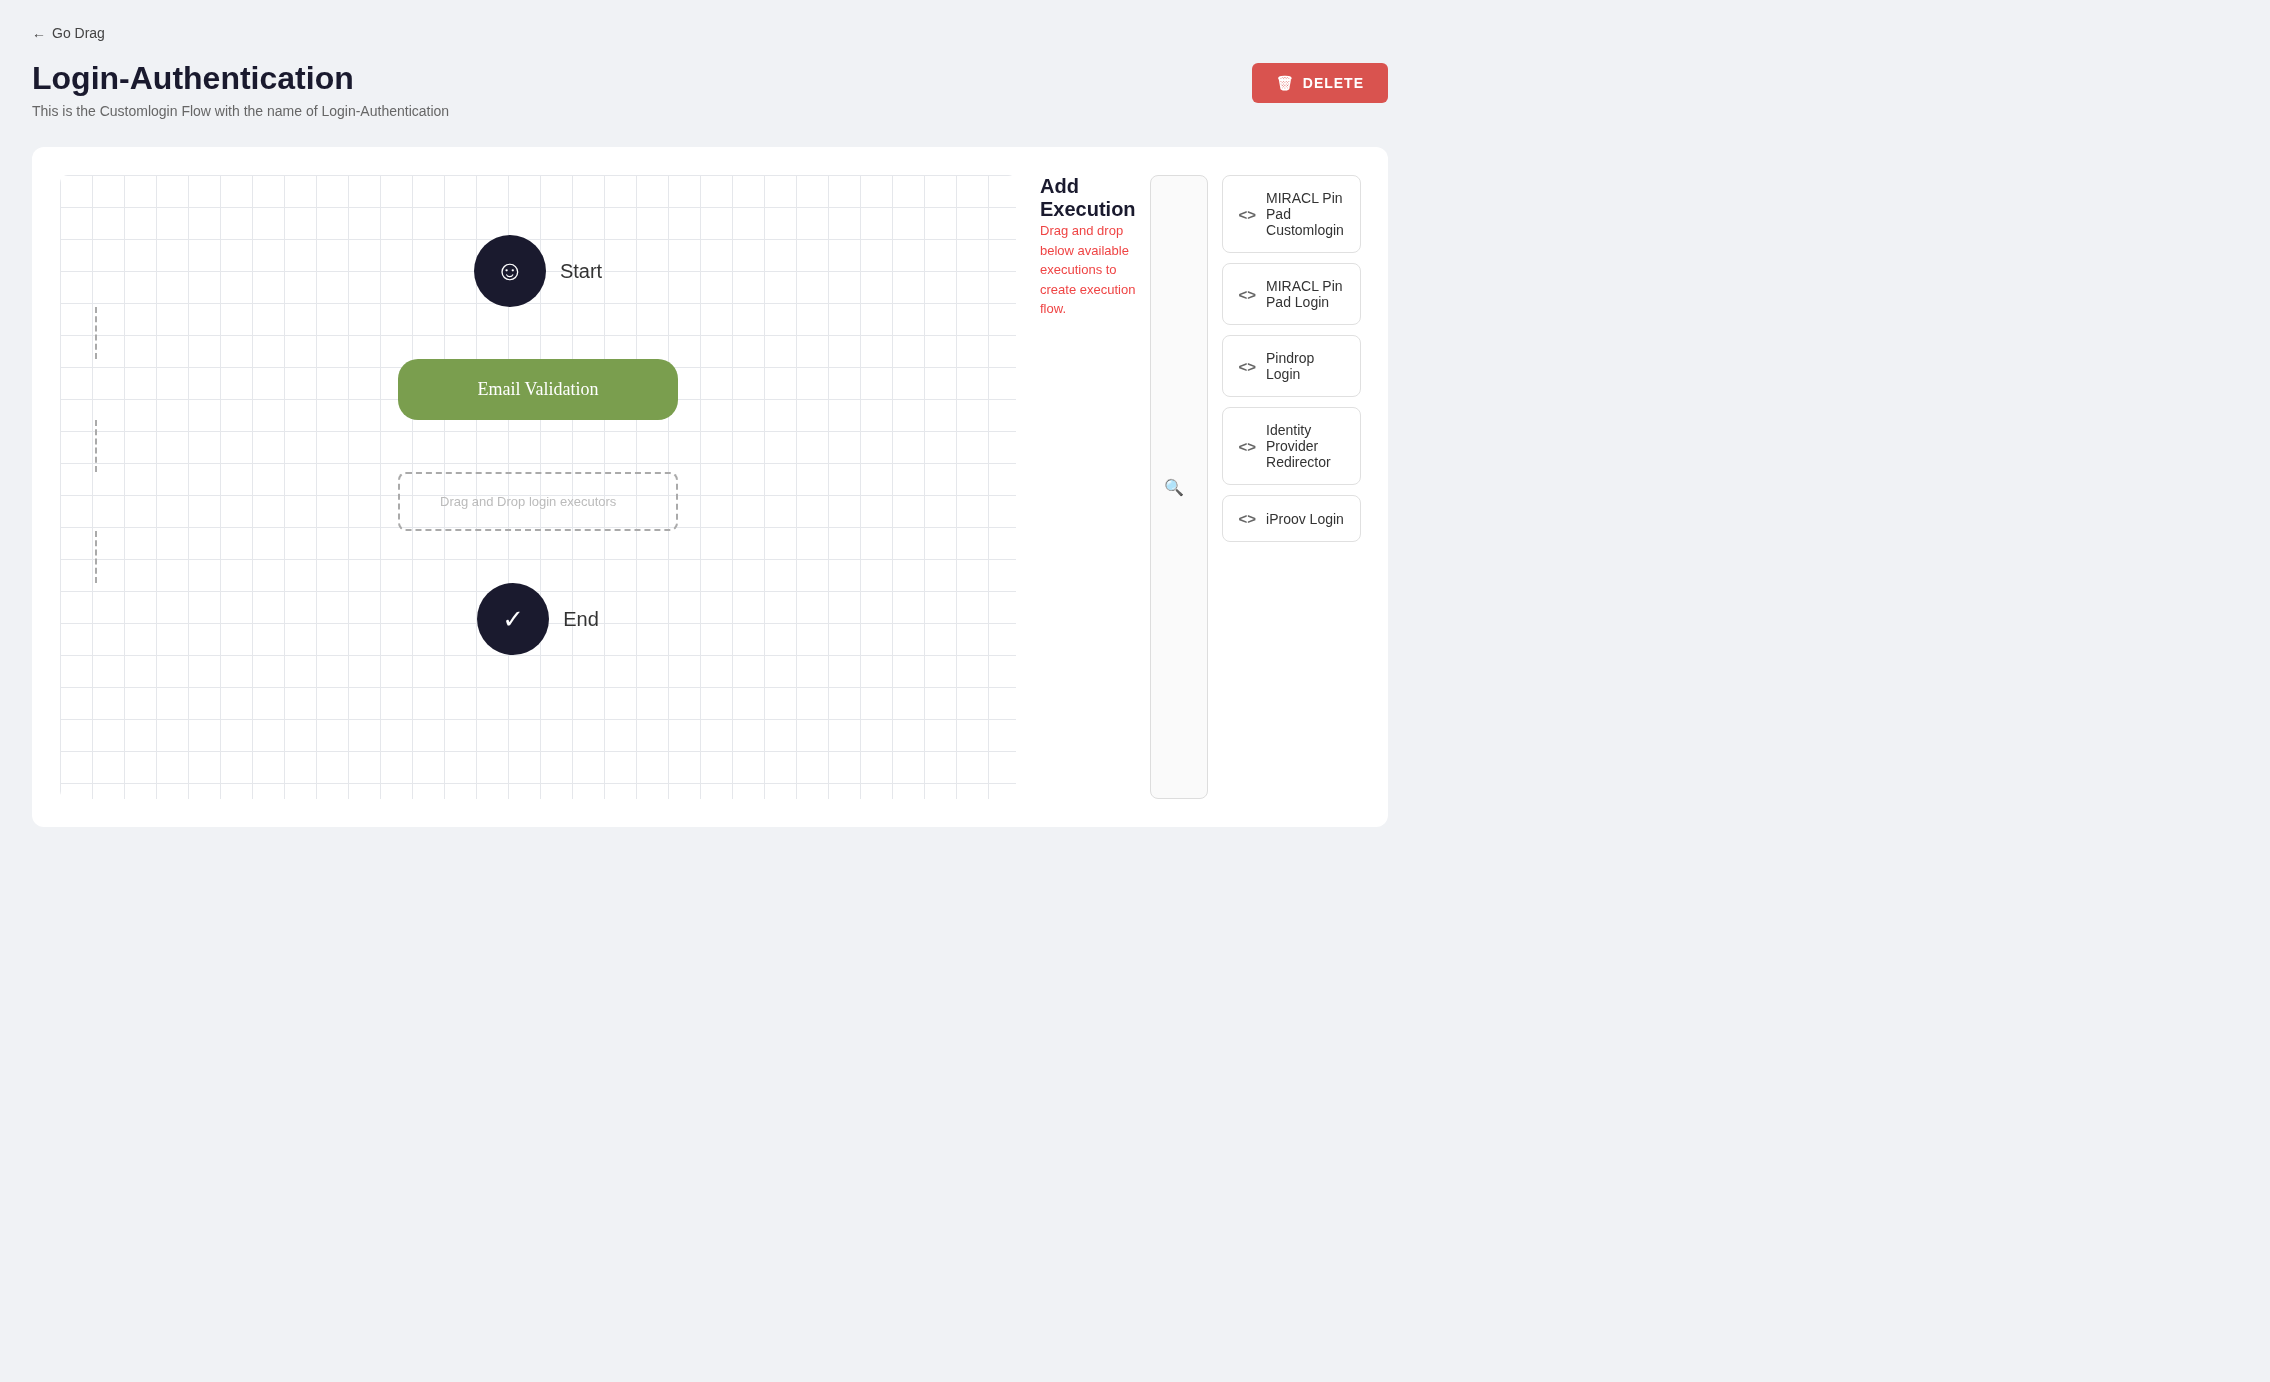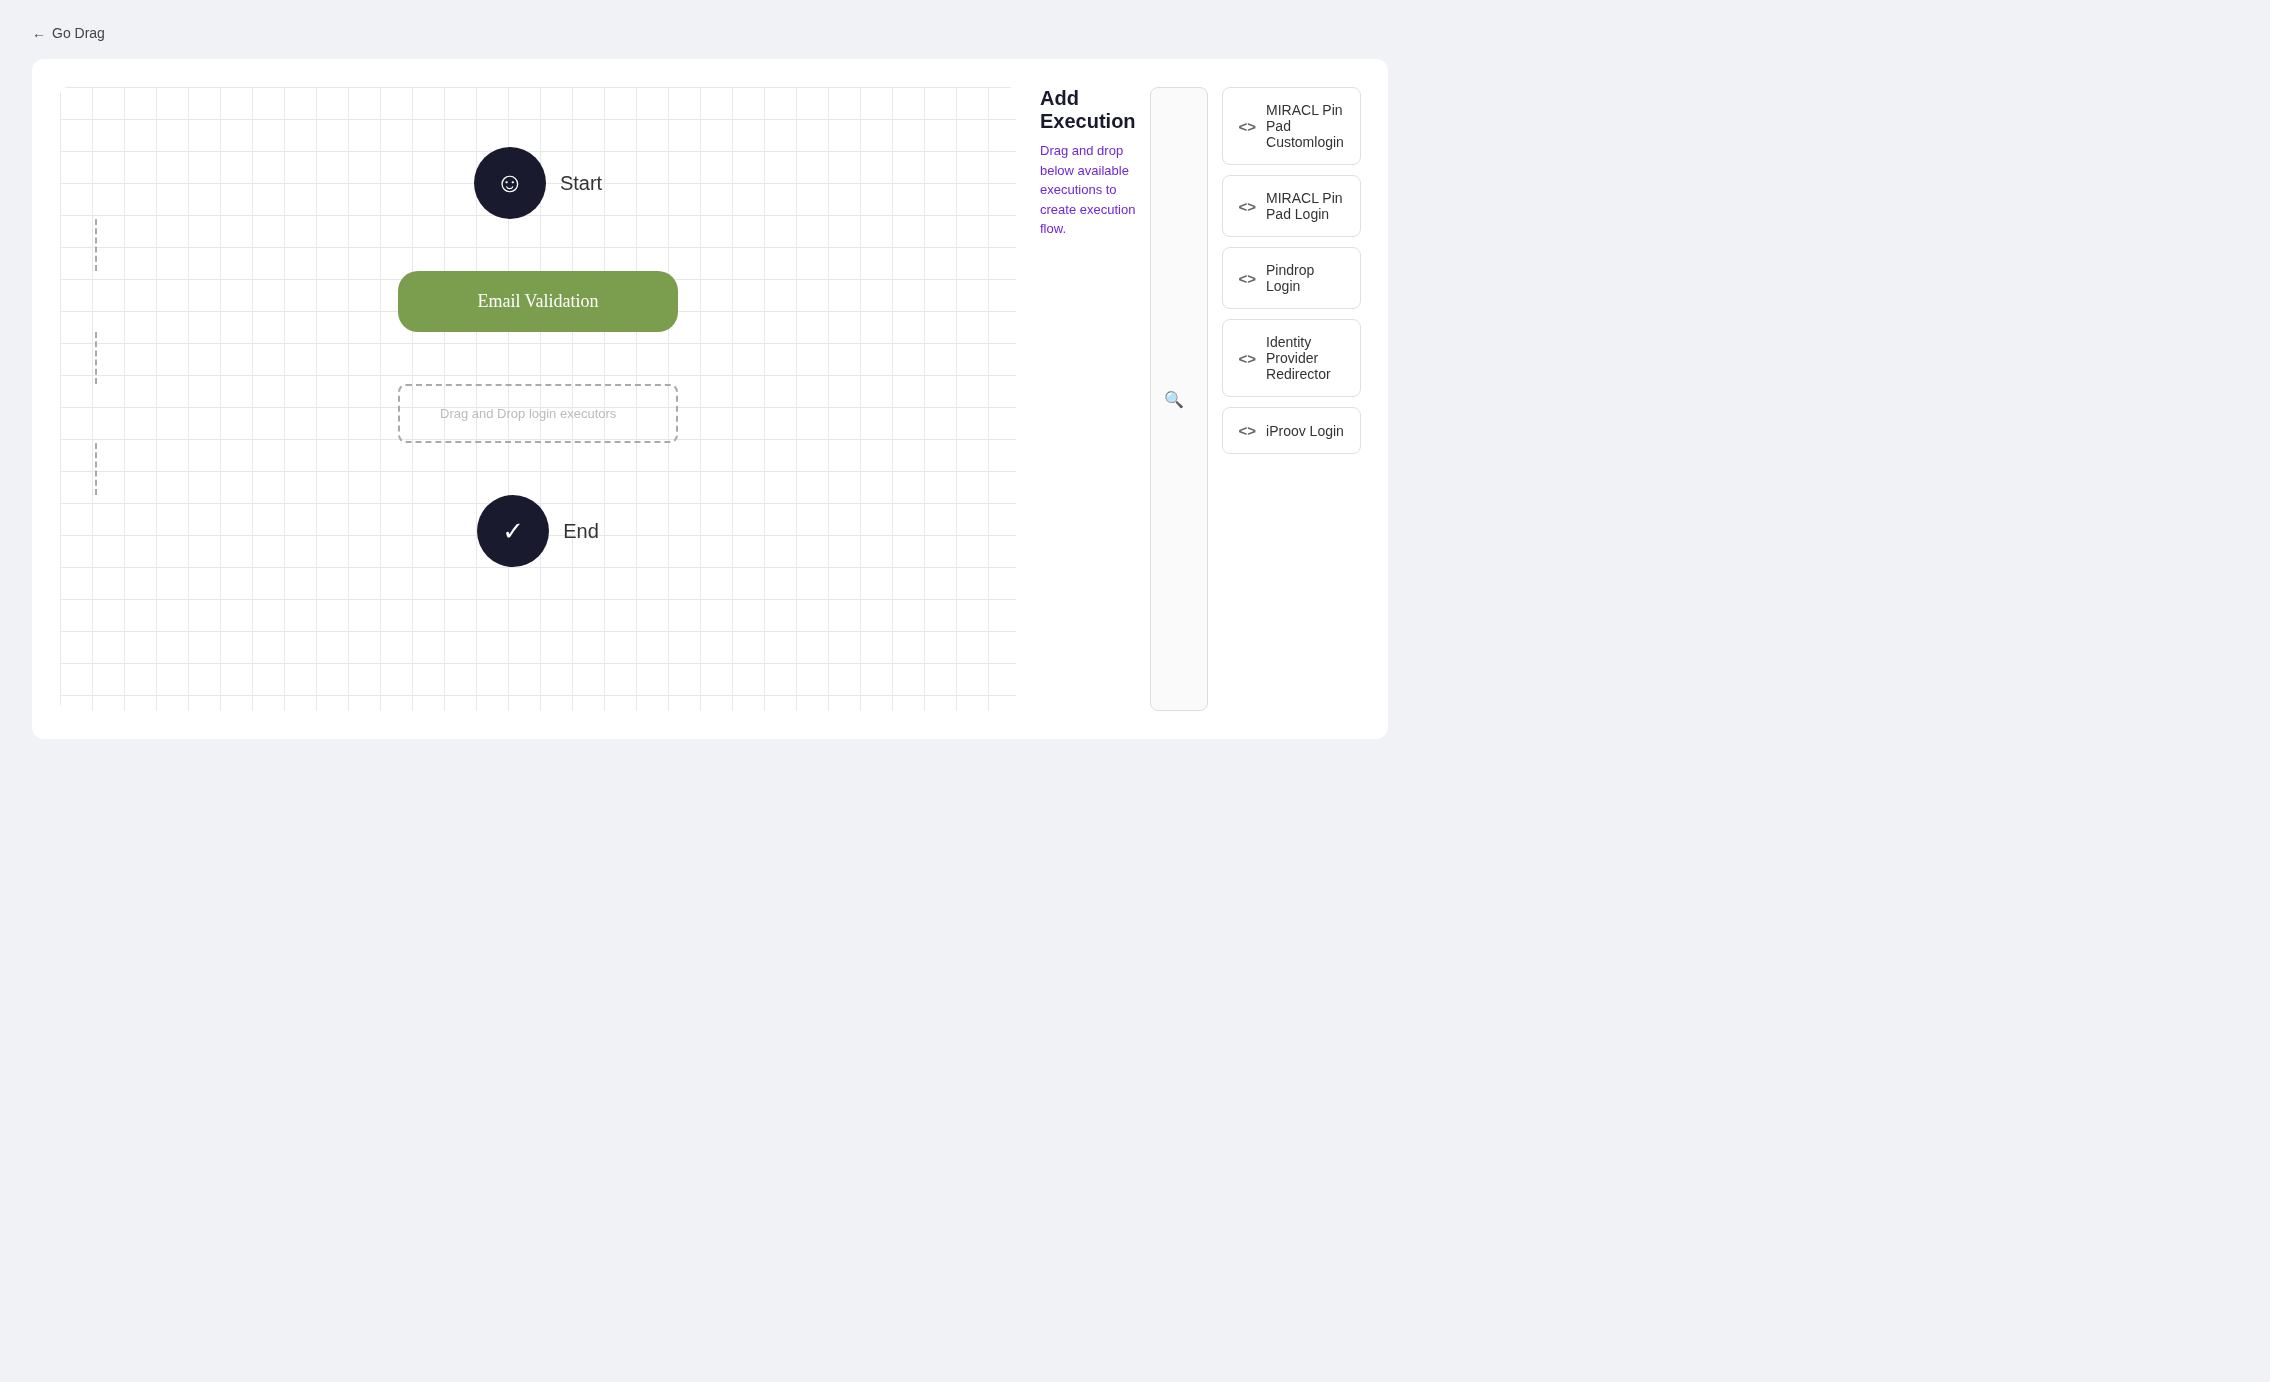--- a/index.html
+++ b/index.html
@@ -144,23 +144,23 @@
       flex-direction: row;
       gap: 14px;
     }
     .sidebar-title {
       font-size: 20px;
       font-weight: 700;
       color: #1a1a2e;
     }
     .sidebar-desc {
       font-size: 13px;
-      color: #6d28d9;
+      color: #ef4444;
       line-height: 1.5;
-      margin-top: 8px;
+      margin-top: 0;
     }
     .search-box {
       display: flex;
       align-items: center;
       gap: 8px;
       border: 1px solid #ddd;
       border-radius: 8px;
       padding: 10px 14px;
       background: #fafafa;
     }
@@ -199,20 +199,30 @@
 <body>
 
 <div class="page-wrapper">
   
   <button class="go-back">
     <span>←</span>
     <span>Go Drag</span>
   </button>
 
   
+  <div class="header-row">
+    <div>
+      <h1 class="page-title">Login-Authentication</h1>
+      <p class="page-subtitle">This is the Customlogin Flow with the name of Login-Authentication</p>
+    </div>
+    <button class="delete-btn">
+      <span>🗑</span>
+      <span>DELETE</span>
+    </button>
+  </div>
 
   
   <div class="main-card">
 
     <div class="canvas-area">
       <div class="flow-container">
 
         <div class="flow-node">
           <div class="node-circle">
             <span>☺</span>

